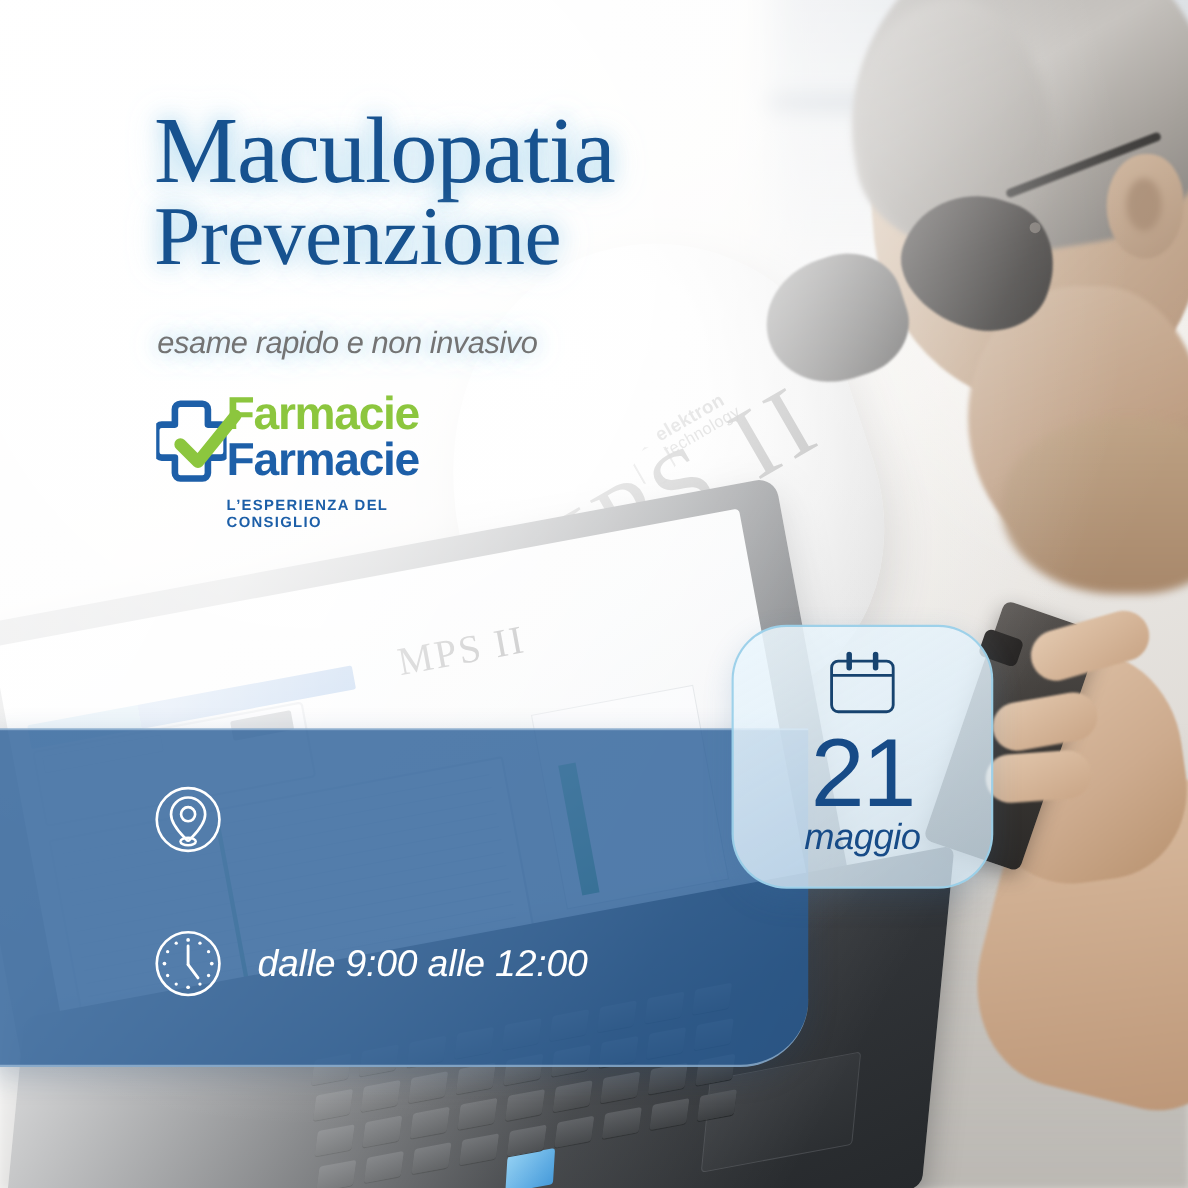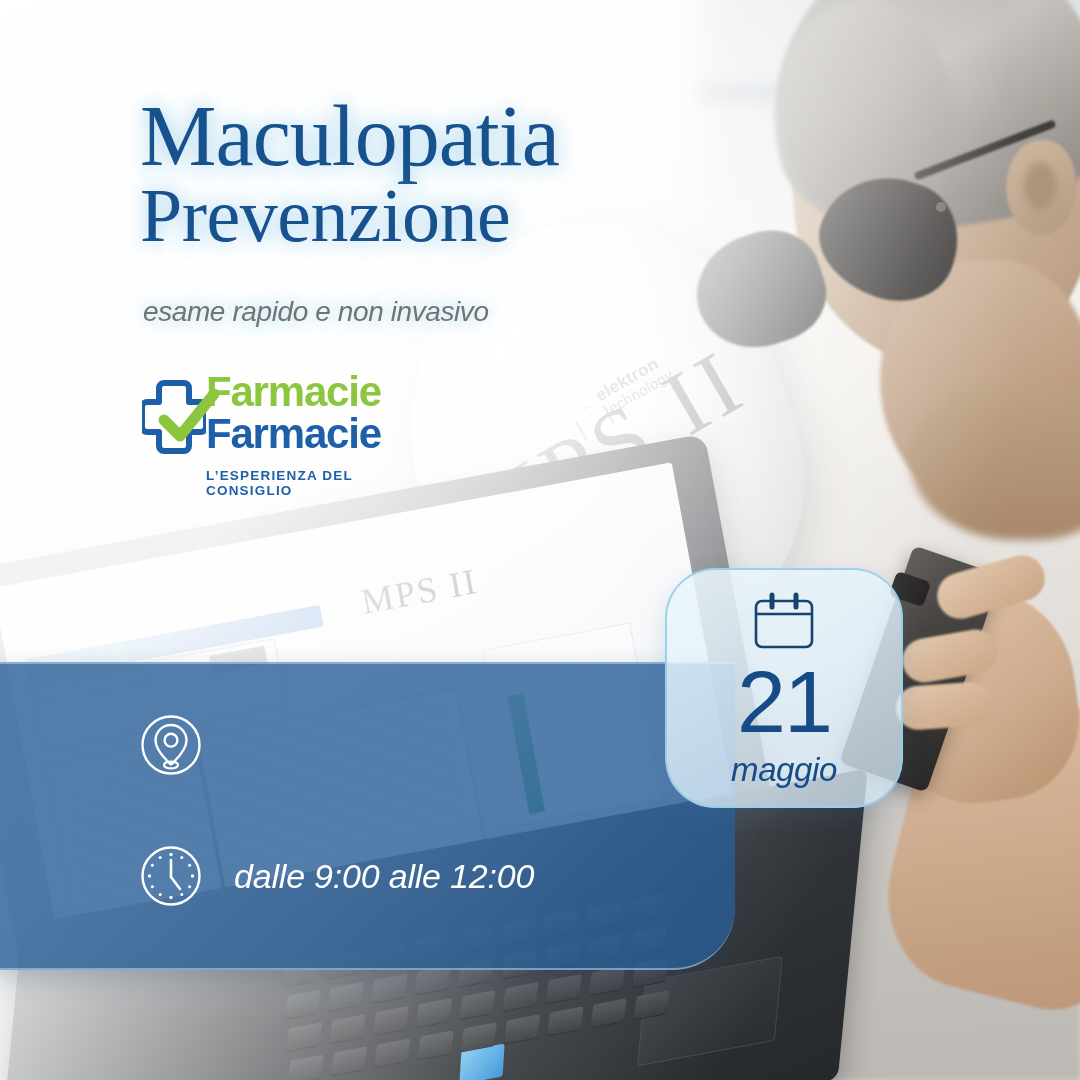--- a/index.html
+++ b/index.html
@@ -314,21 +314,21 @@
   .subtitle {
     position:absolute; left:143px; top:296px;
     font-family:"Liberation Sans", sans-serif;
     font-style:italic; font-weight:normal;
     font-size:28px; color:#737373;
     letter-spacing:-.4px;
     text-shadow:0 0 16px rgba(176,218,240,.95), 0 0 30px rgba(210,235,248,.8);
   }
 
   
-  .logo { position:absolute; left:142px; top:372px; width:300px; height:100px; }
+  .logo { position:absolute; left:142px; top:356px; width:300px; height:100px; }
   .logo-cross { position:absolute; left:0; top:6px; width:64px; height:80px; }
   .logo-text { position:absolute; left:64px; top:0; }
   .logo-farmacie {
     font-size:42px; font-weight:bold; color:#8cc63e; line-height:.96;
     letter-spacing:-1.2px;
   }
   .logo-benessere {
     font-size:42px; font-weight:bold; color:#1d5fa8; line-height:.98;
     letter-spacing:-1.2px; margin-top:1px;
   }
@@ -374,21 +374,21 @@
     text-align:center;
   }
   .badge-cal { margin:22px auto 0; width:66px; height:60px; }
   .badge-day {
     font-family:"Liberation Sans", sans-serif;
     font-size:88px; color:#174b87; line-height:.9; margin-top:6px;
     letter-spacing:-2px;
   }
   .badge-month {
     font-family:"Liberation Sans", sans-serif;
-    font-style:italic; font-size:33px; color:#174b87; margin-top:10px;
+    font-style:italic; font-size:33px; color:#174b87; 
     letter-spacing:-.4px;
   }
 </style>
 </head>
 <body>
 
 <div class="poster">
 
   <div class="photo">
     <div class="bg-room"></div>

